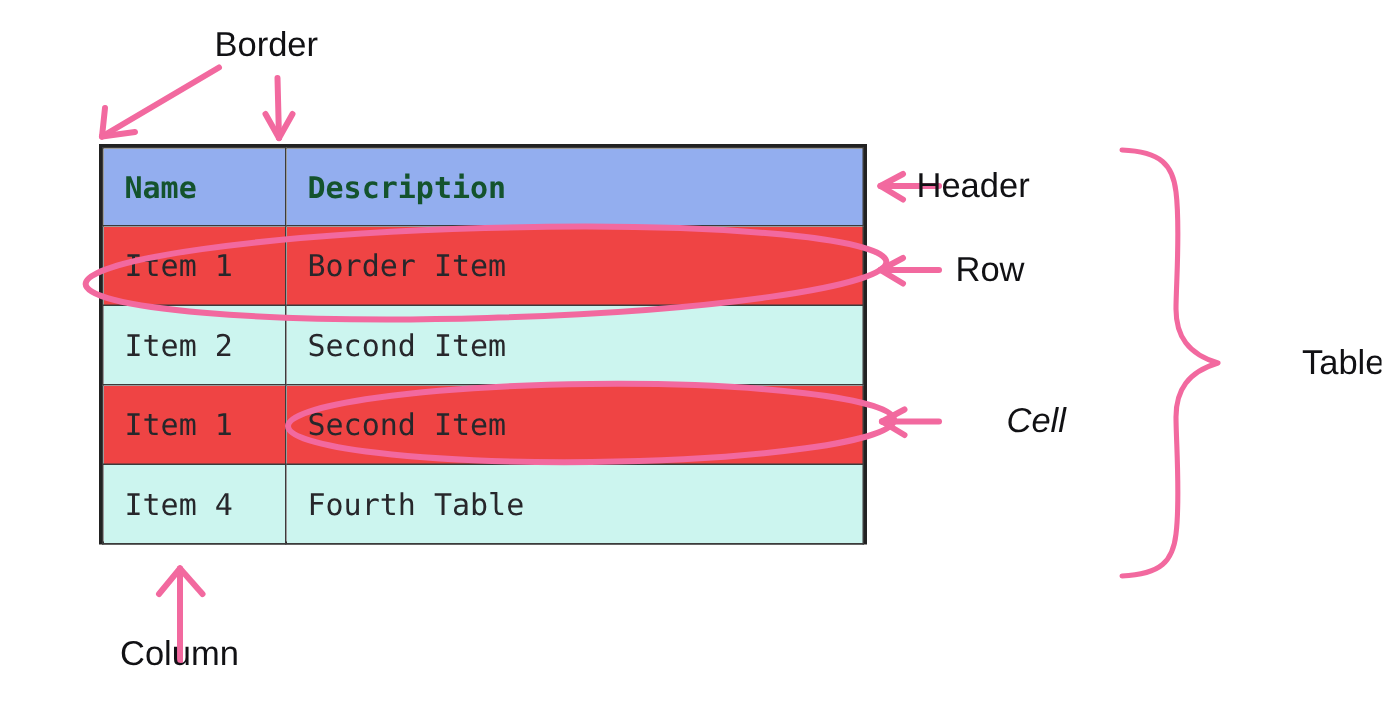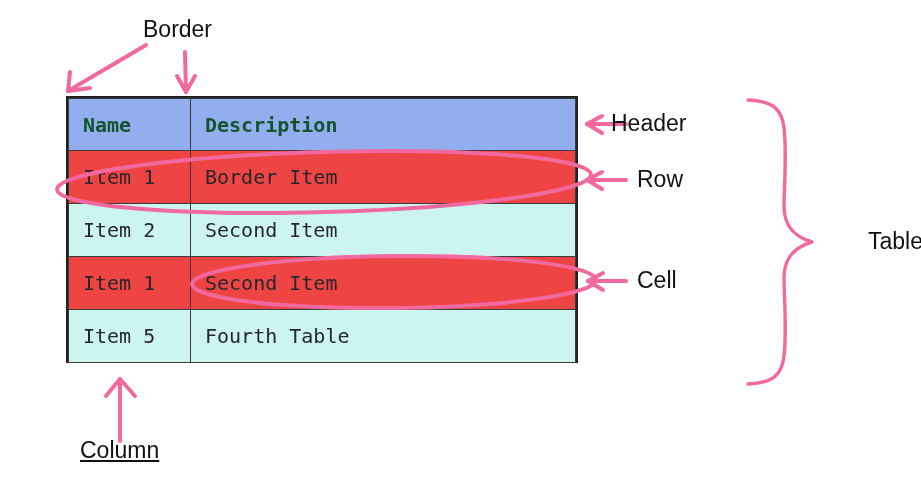--- a/index.html
+++ b/index.html
@@ -67,23 +67,23 @@
     position: absolute;
     font-family: "Liberation Sans", sans-serif;
     font-size: 23px;
     color: #111114;
     white-space: nowrap;
     line-height: 1;
   }
   .lbl-border { left: 143px; top: 18px; }
   .lbl-header { left: 611px; top: 112px; }
   .lbl-row    { left: 637px; top: 168px; text-align: right; }
-  .lbl-cell   { left: 637px; top: 269px; }
+  .lbl-cell   { left: 671px; top: 269px; font-style: italic; }
   .lbl-table  { left: 868px; top: 230px; }
-  .lbl-column { left: 80px;  top: 439px; text-decoration: underline; }
+  .lbl-column { left: 80px;  top: 424px; }
 
   
   #ink {
     position: absolute;
     left: 0; top: 0;
     width: 921px;
     height: 483px;
     pointer-events: none;
   }
   .ink-stroke {
@@ -125,21 +125,21 @@
         </tr>
         <tr class="alt">
           <td>Item 2</td>
           <td>Second Item</td>
         </tr>
         <tr class="plain">
           <td>Item 1</td>
           <td>Second Item</td>
         </tr>
         <tr class="alt">
-          <td>Item 5</td>
+          <td>Item 4</td>
           <td>Fourth Table</td>
         </tr>
       </tbody>
     </table>
   </div>
 
   <svg id="ink" viewBox="0 0 921 483">
 
     <g>
       <path class="ink-stroke" d="M146,45 L68,91"></path>

